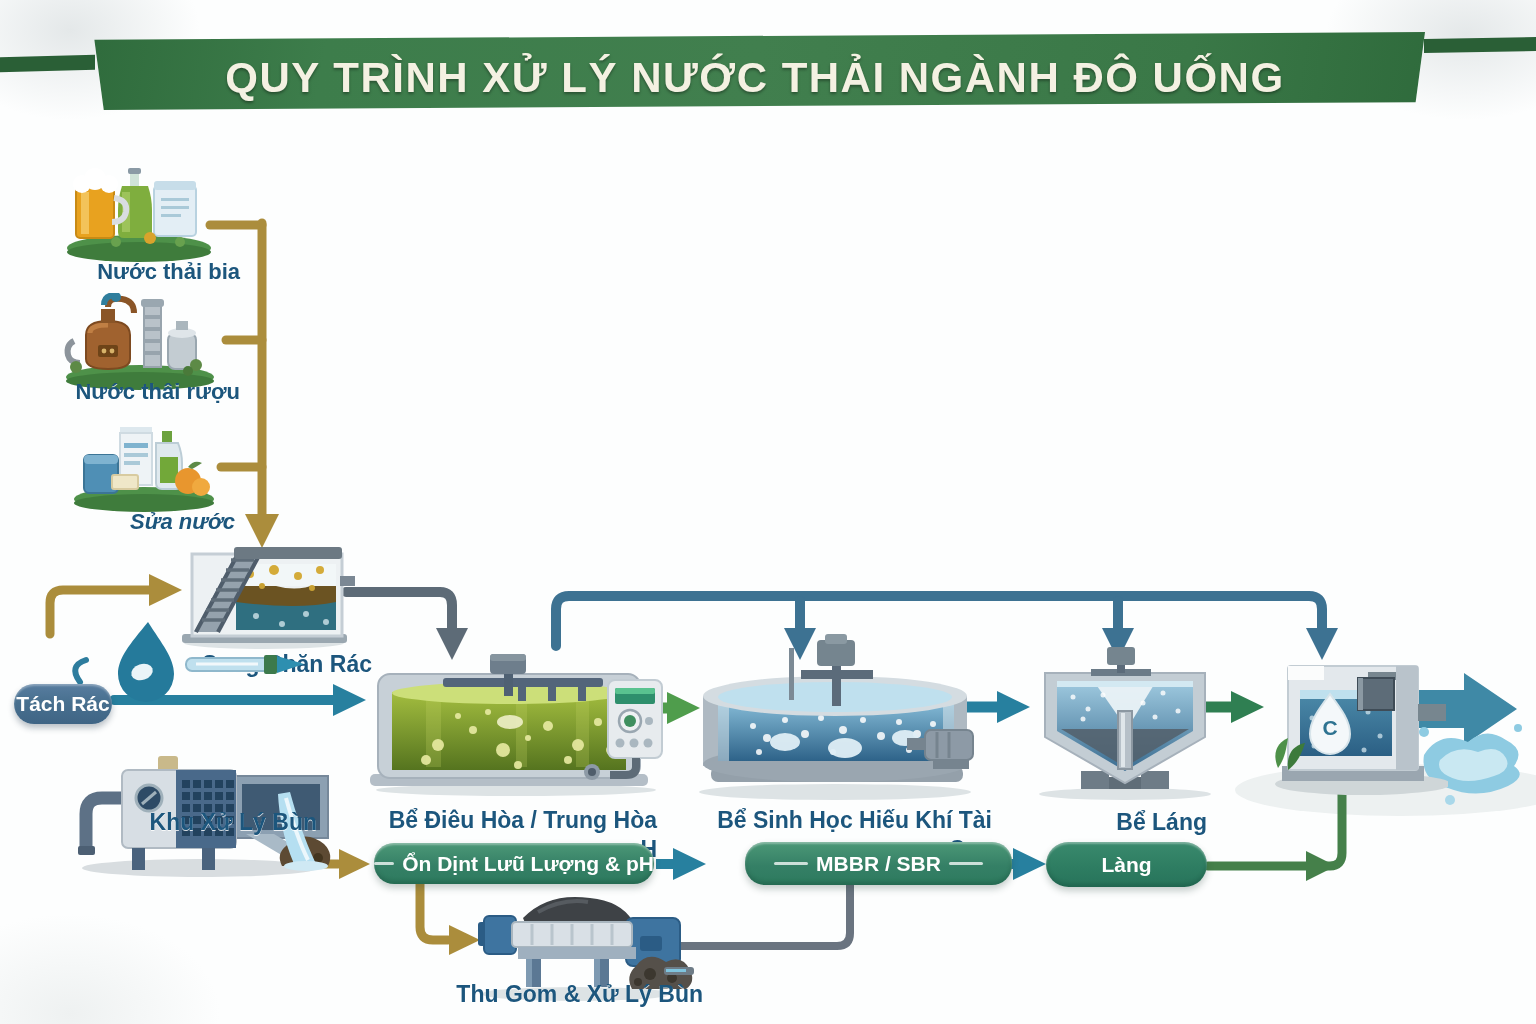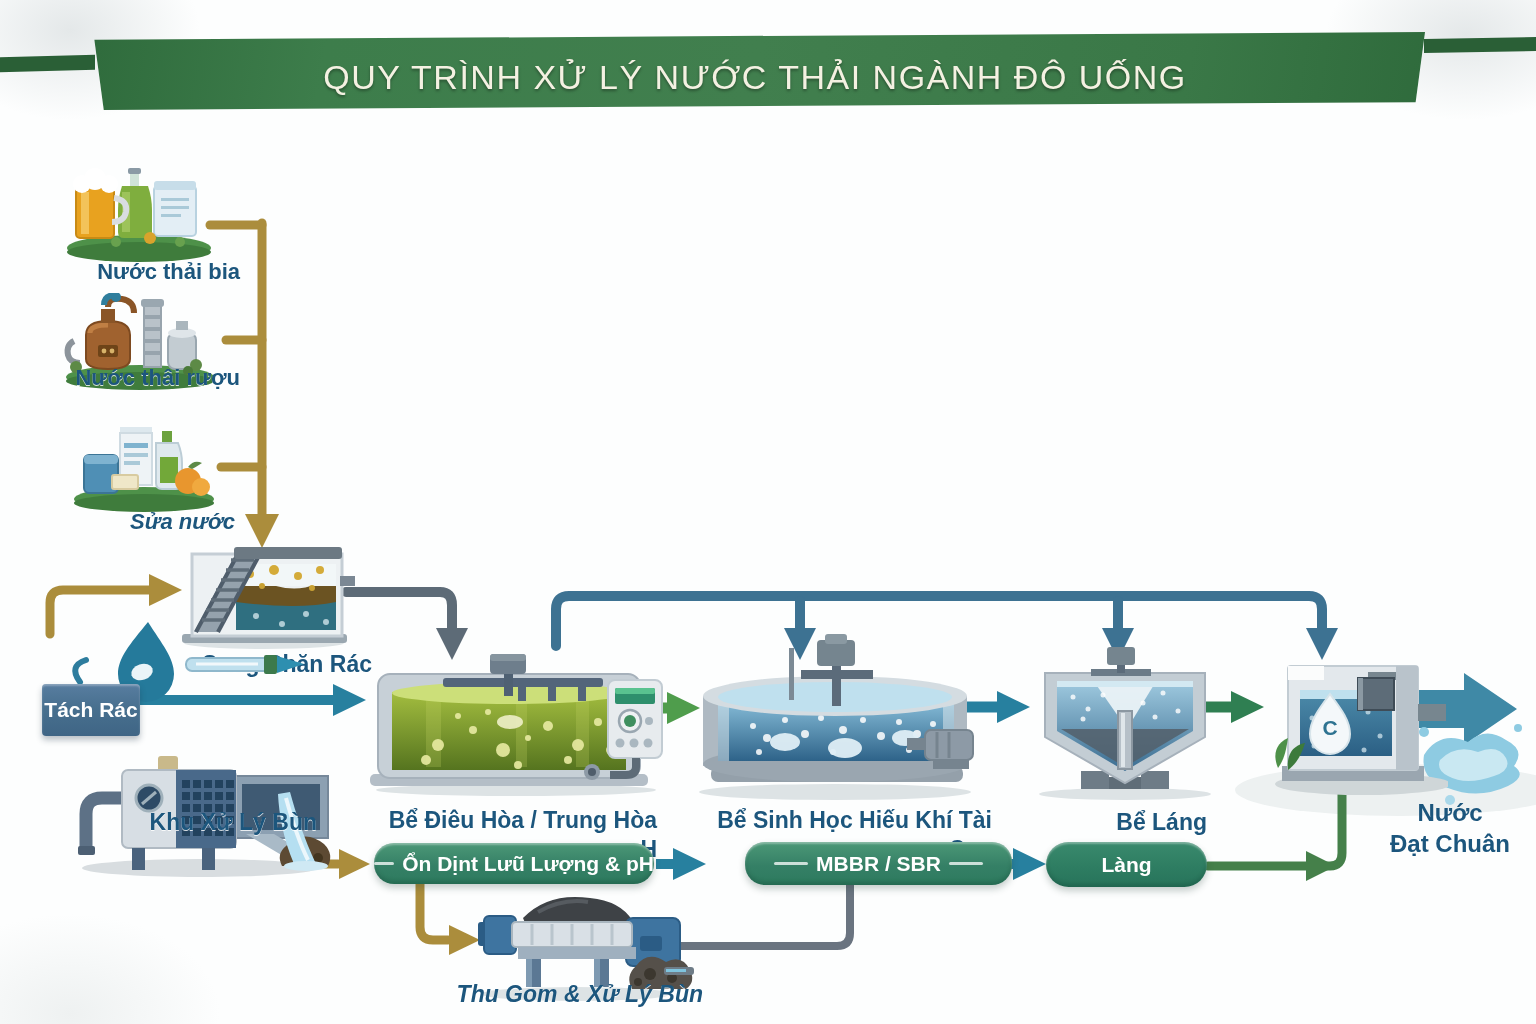--- a/index.html
+++ b/index.html
@@ -13,21 +13,21 @@
   
   .banner-fold{position:absolute;background:#2a5f36;}
   .banner{
     position:absolute;left:85px;top:32px;width:1340px;height:78px;
     background:linear-gradient(100deg,#2f6b3c 0%,#3d7d4b 18%,#417f4e 50%,#3a7847 82%,#2f6b3c 100%);
     clip-path:polygon(0.7% 10%,100% 0%,99.3% 90%,1.4% 100%);
     display:flex;align-items:center;justify-content:center;
     box-shadow:0 4px 8px rgba(40,70,50,.25);
   }
   .banner-title{
-    color:#f4f1e2;font-weight:normal;font-size:34px;letter-spacing:1.5px;
+    color:#f4f1e2;font-weight:bold;font-size:42px;letter-spacing:1.5px;
     text-shadow:0 2px 3px rgba(0,0,0,.35);white-space:nowrap;margin-top:13px;
   }
   
   .lbl{
     position:absolute;color:#1c567d;font-weight:bold;font-size:22px;
     text-align:right;line-height:1.25;
     text-shadow:0 1px 0 rgba(255,255,255,.8);
   }
   .lbl.big{font-size:23px;}
   
@@ -36,27 +36,26 @@
     background:linear-gradient(180deg,#4c9877 0%,#358066 55%,#2d7a5e 100%);
     border-radius:20px;color:#fff;font-weight:bold;font-size:21px;
     box-shadow:0 4px 7px rgba(30,60,50,.25), inset 0 2px 2px rgba(255,255,255,.35), inset 0 -3px 4px rgba(0,40,30,.2);
     white-space:nowrap;
   }
   .pill .dash{display:inline-block;width:34px;height:3px;background:rgba(255,255,255,.75);border-radius:2px;}
   .pill .dash.short{width:22px;}
   .pill.dark{background:linear-gradient(180deg,#3a8a6d 0%,#2e7d62 55%,#27735a 100%);border-radius:24px;}
   
   .badge{
-    position:absolute;left:14px;top:684px;width:98px;height:52px;
+    position:absolute;left:14px;top:684px;width:98px;height:40px;
     background:linear-gradient(180deg,#587da0 0%,#48708f 45%,#3f6585 100%);
-    border-radius:4px;display:flex;align-items:center;justify-content:center;
+    border-radius:20px;display:flex;align-items:center;justify-content:center;
     color:#fff;font-weight:bold;font-size:21px;
     box-shadow:0 4px 6px rgba(30,50,70,.3), inset 0 2px 2px rgba(255,255,255,.3);
     white-space:nowrap;
-    margin-left:28px;
   }
   .abs{position:absolute;}
   .drop-letter{
     position:absolute;color:#2e7391;font-weight:bold;font-size:21px;
     width:26px;text-align:center;
   }
   .out-label{position:absolute;color:#1c567d;font-weight:bold;font-size:24px;text-align:center;line-height:31px;}
 </style>
 </head>
 <body>
@@ -180,21 +179,21 @@
       <circle cx="52" cy="58" r="2.4" fill="#d8b36a"></circle>
     <rect x="41" y="16" width="14" height="14" fill="#8a5527"></rect>
     <path d="M48 14 Q48 4 62 6 Q74 8 74 20" fill="none" stroke="#8a5527" stroke-width="6"></path>
     <path d="M44 12 Q44 2 56 2" fill="none" stroke="#2f7e9d" stroke-width="6"></path>
     <circle cx="56" cy="4" r="5" fill="#2f7e9d"></circle>
     <path d="M14 48 Q6 52 8 62 Q10 70 20 70" fill="none" stroke="#8c949b" stroke-width="6"></path>
     <circle cx="16" cy="74" r="6" fill="#5d8a46"></circle>
       <circle cx="136" cy="72" r="6" fill="#5d8a46"></circle>
       <circle cx="128" cy="78" r="5" fill="#4a7a3a"></circle>
   </svg>
-  <div class="lbl" style="left:35px;top:364px;width:205px;">Nước thâi rượu</div>
+  <div class="lbl" style="left:35px;top:378px;width:205px;">Nước thâi rượu</div>
 
   <svg class="abs" style="left:68px;top:413px;" width="152" height="100" viewBox="0 0 152 100">
     <ellipse cx="76" cy="86" rx="70" ry="12" fill="#4e9149"></ellipse>
     <ellipse cx="76" cy="90" rx="70" ry="9" fill="#3f7c3c"></ellipse>
     <polygon points="52,14 84,14 84,24 52,24" fill="#dde8ee"></polygon>
     <rect x="52" y="20" width="32" height="52" fill="#eef3f6" stroke="#cfdbe2" stroke-width="2"></rect>
     <rect x="56" y="30" width="24" height="5" fill="#7fb3cf"></rect>
       <rect x="56" y="40" width="24" height="4" fill="#a9c9d8"></rect>
     <rect x="56" y="48" width="16" height="4" fill="#a9c9d8"></rect>
     <rect x="16" y="42" width="34" height="38" rx="5" fill="#4f8fb5" stroke="#3c7596" stroke-width="2"></rect>
@@ -480,24 +479,20 @@
     </g>
     <path d="M62 46 C74 62 82 73 82 86 A20 20 0 1 1 42 86 C42 73 50 62 62 46 Z" fill="#f4f8fa" stroke="#d7e4ea" stroke-width="2"></path>
     <rect x="100" y="24" width="28" height="8" fill="#77868f"></rect>
     <rect x="90" y="30" width="36" height="32" fill="#5d6c78" stroke="#3f4c57" stroke-width="2"></rect>
     <rect x="90" y="30" width="5" height="32" fill="#8b99a3"></rect>
     <rect x="150" y="56" width="28" height="17" fill="#77868f"></rect>
     <path d="M10 120 C3 103 11 94 20 90 C18 103 16 112 10 120 Z" fill="#4e9149"></path>
     <path d="M20 122 C18 103 28 97 37 95 C33 108 28 116 20 122 Z" fill="#3c7a3b"></path>
   </svg>
   <span class="drop-letter" style="left:1317px;top:716px;">C</span>
-  <div class="out-label" style="left:1384px;top:797px;width:132px;">
-    <div>Nước</div>
-    <div>Đạt Chuân</div>
-  </div>
 
   <svg class="abs" style="left:468px;top:888px;" width="228" height="114" viewBox="0 0 228 114">
     <ellipse cx="108" cy="106" rx="95" ry="7" fill="#dde3e5"></ellipse>
     <path d="M55 30 Q80 4 122 10 Q152 13 164 32 L160 42 L60 42 Z" fill="#3e4246"></path>
     <path d="M70 24 Q95 10 120 14" fill="none" stroke="#565b60" stroke-width="4"></path>
     <rect x="10" y="34" width="11" height="24" rx="3" fill="#2b5c85"></rect>
     <rect x="16" y="28" width="32" height="38" rx="5" fill="#3e74a0" stroke="#2b5c85" stroke-width="2"></rect>
     <rect x="158" y="30" width="54" height="48" rx="7" fill="#3e74a0" stroke="#2b5c85" stroke-width="2"></rect>
     <rect x="172" y="48" width="22" height="15" rx="3" fill="#2b5c85"></rect>
     <rect x="44" y="34" width="120" height="25" rx="4" fill="#d9e0e6" stroke="#a9b6bf" stroke-width="2"></rect>
@@ -511,15 +506,15 @@
       <rect x="58" y="71" width="6" height="28" fill="#7e9ab2"></rect>
     <rect x="126" y="71" width="15" height="28" fill="#5b7894"></rect>
       <rect x="126" y="71" width="6" height="28" fill="#7e9ab2"></rect>
     <path d="M168 78 Q180 62 198 74 Q214 66 222 82 Q228 94 218 101 H164 Q157 88 168 78 Z" fill="#55504a"></path>
     <circle cx="182" cy="86" r="6" fill="#3c372f"></circle>
       <circle cx="204" cy="90" r="5" fill="#3c372f"></circle>
       <circle cx="170" cy="94" r="4" fill="#3c372f"></circle>
     <rect x="196" y="79" width="30" height="8" rx="3" fill="#6e7c87"></rect>
     <rect x="198" y="81" width="20" height="3" fill="#7fc4de"></rect>
   </svg>
-  <div class="lbl big" style="left:403px;top:980px;width:300px;font-style:italic;">Thu Gom &amp; Xử Lý Bùn</div>
+  <div class="lbl big" style="left:403px;top:980px;width:300px;">Thu Gom &amp; Xử Lý Bùn</div>
 
 </div>
 
 </body></html>

